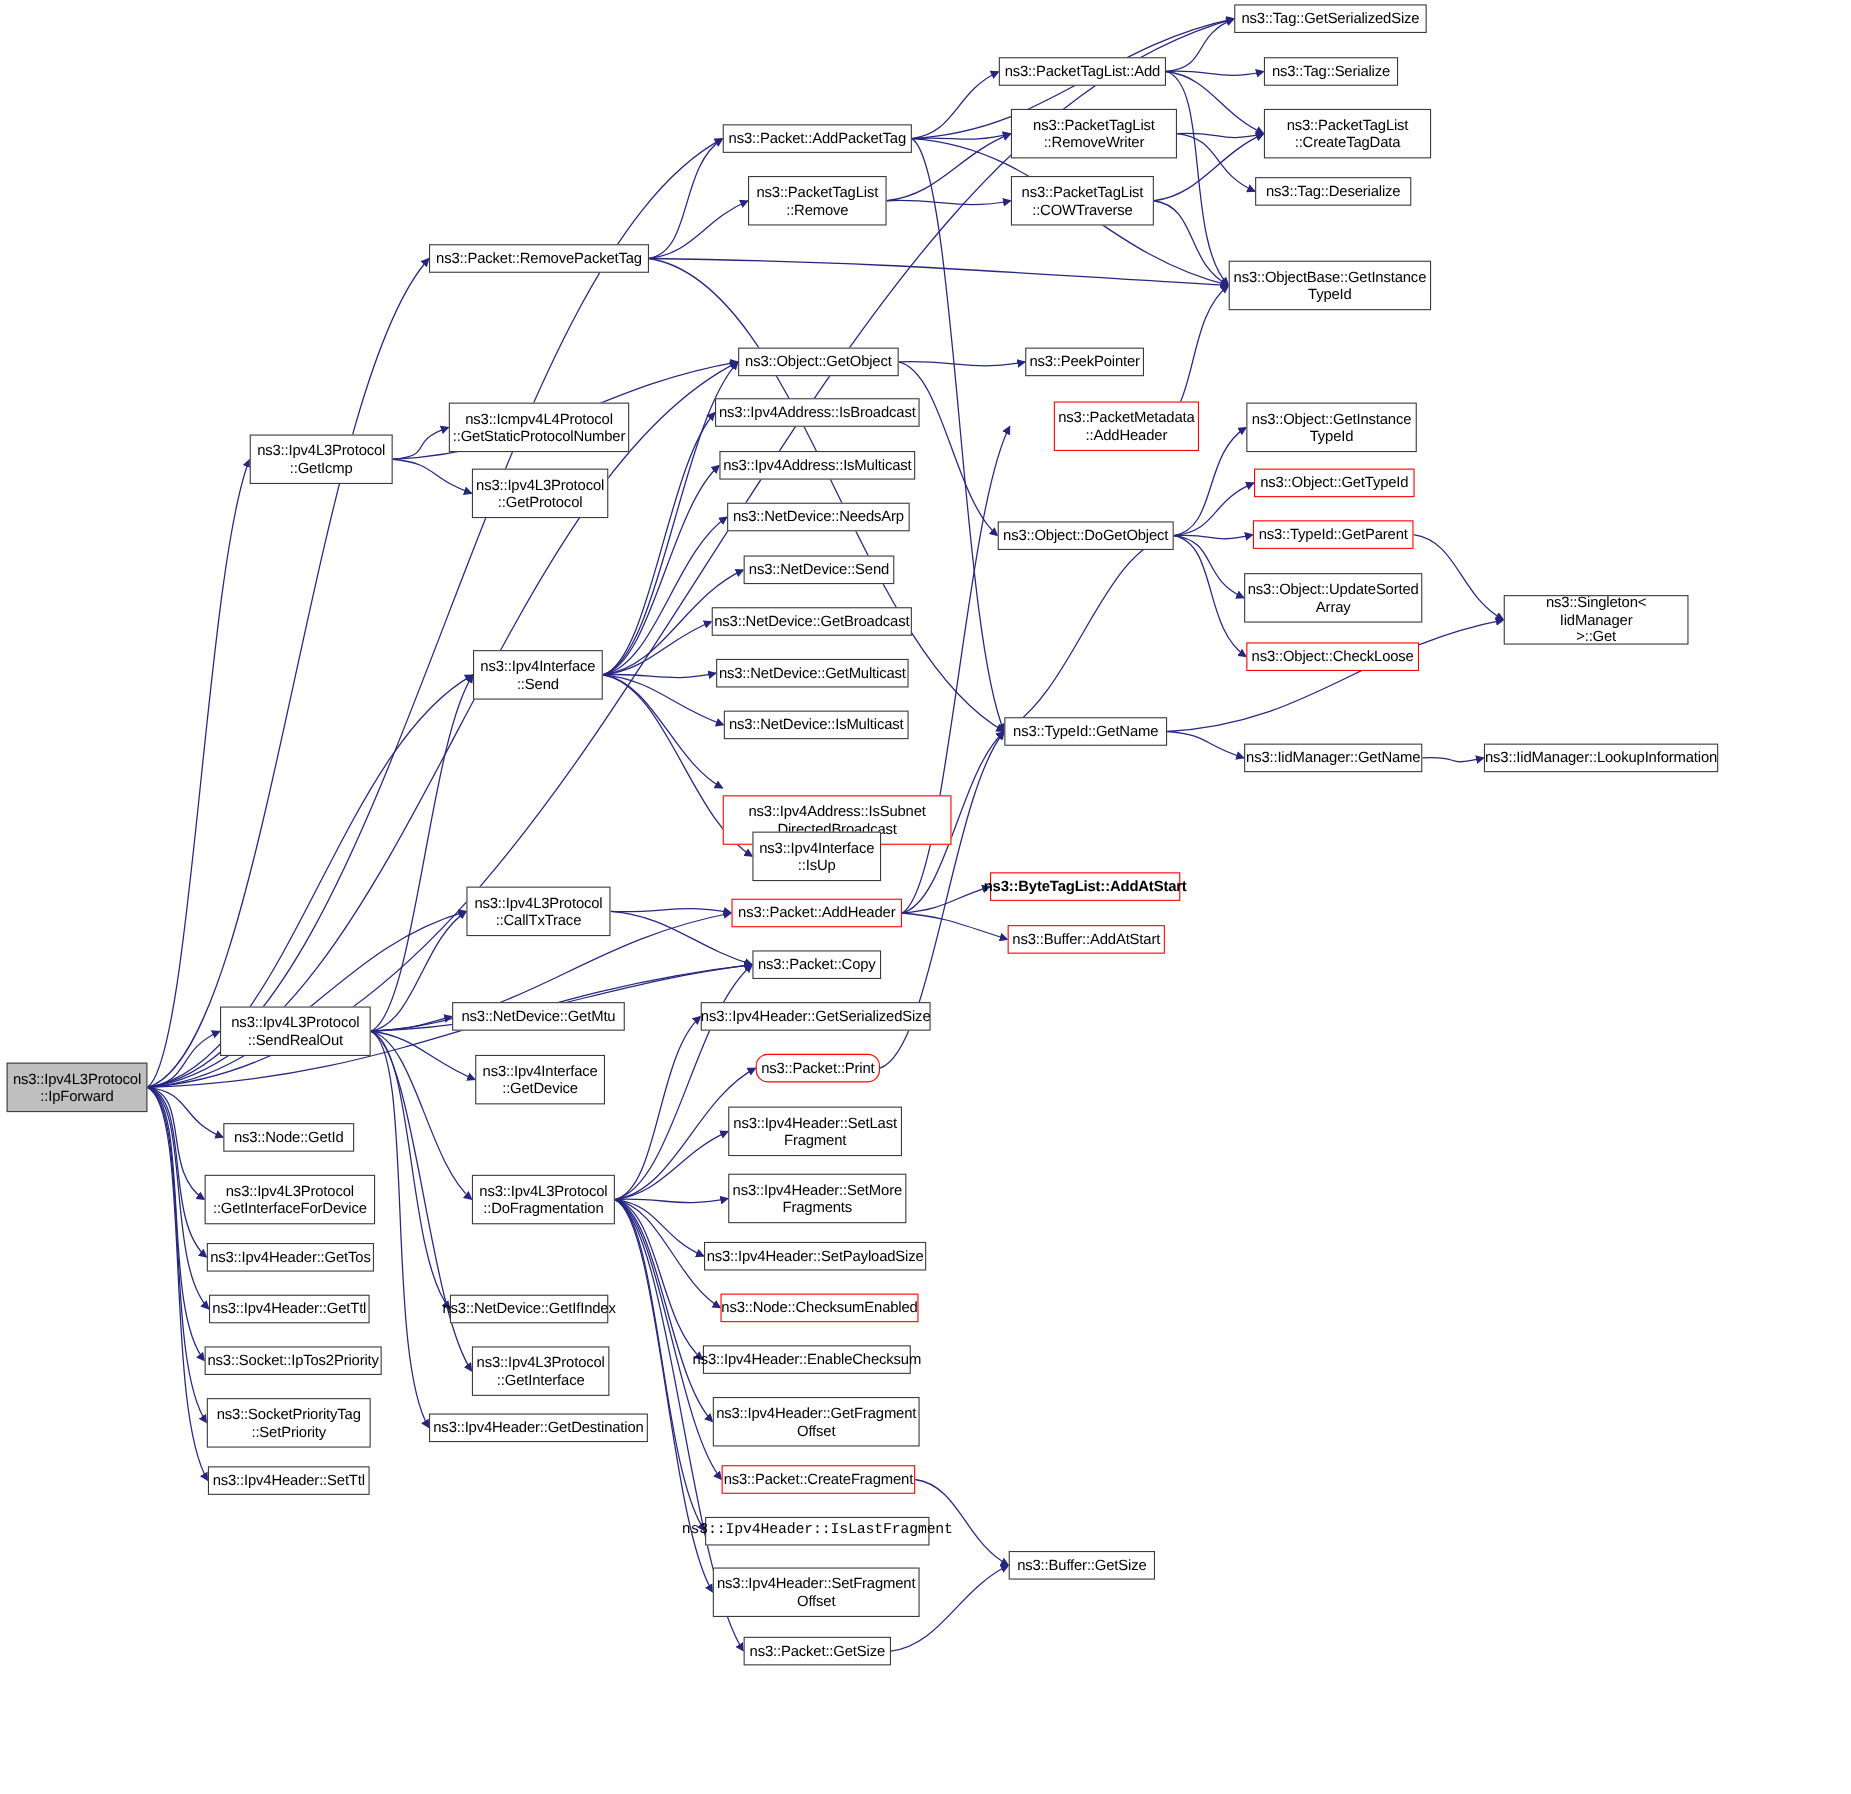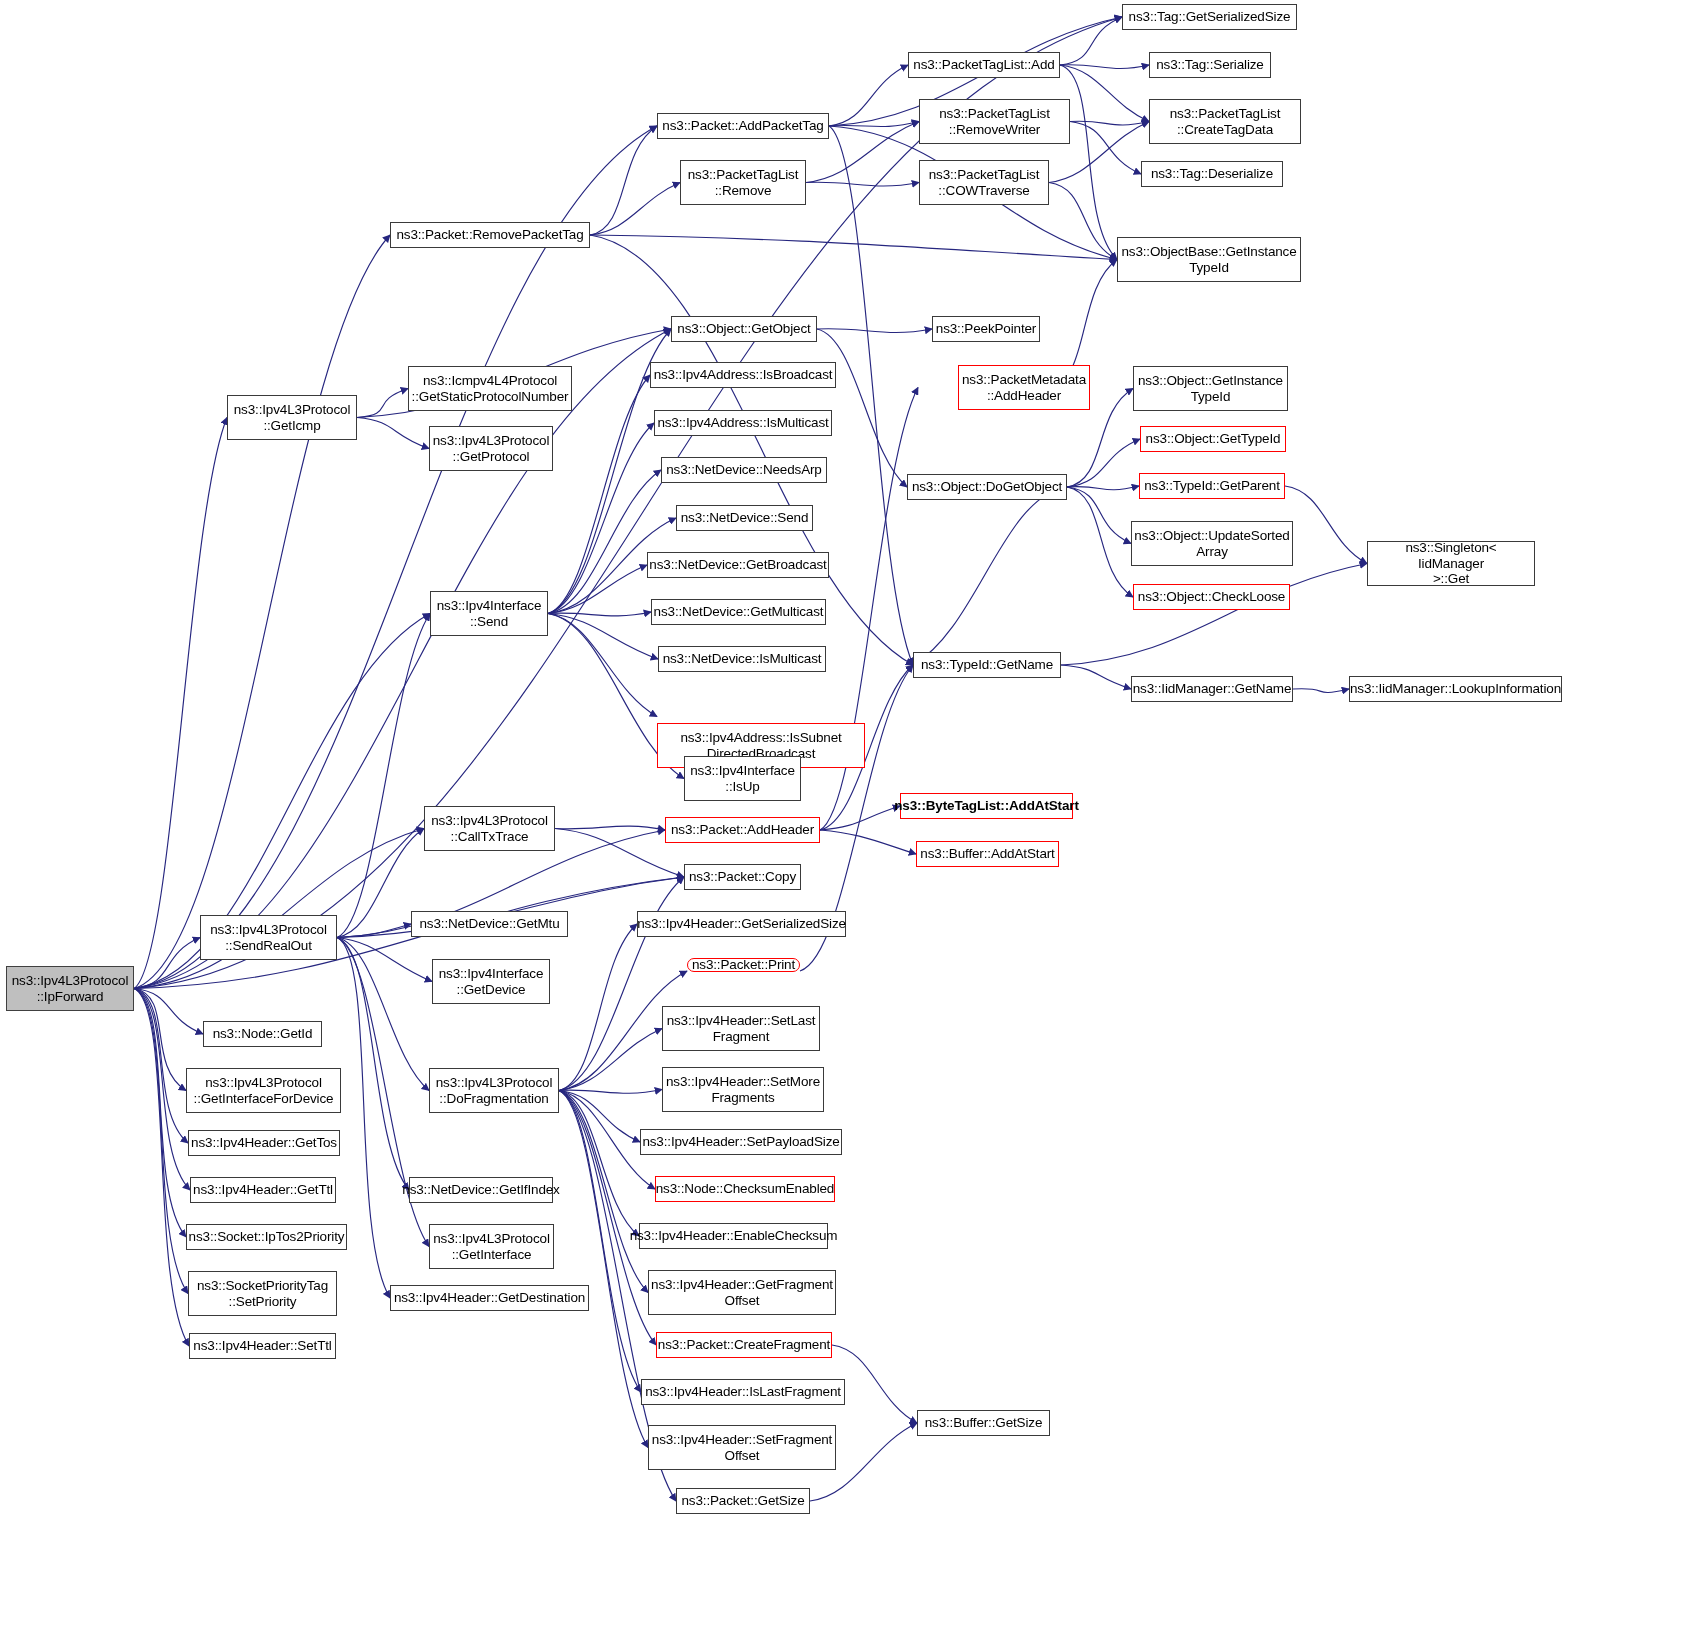--- a/index.html
+++ b/index.html
@@ -198,21 +198,21 @@
       <div class="node red" style="left: 900px; top: 793px; width: 173px; height: 26px; font-weight: bold;">ns3::ByteTagList::AddAtStart</div>
       <div class="node" style="left: 424px; top: 806px; width: 131px; height: 45px;">ns3::Ipv4L3Protocol
 ::CallTxTrace</div>
       <div class="node red" style="left: 665px; top: 817px; width: 155px; height: 26px;">ns3::Packet::AddHeader</div>
       <div class="node red" style="left: 916px; top: 841px; width: 143px; height: 26px;">ns3::Buffer::AddAtStart</div>
       <div class="node" style="left: 684px; top: 864px; width: 117px; height: 26px;">ns3::Packet::Copy</div>
       <div class="node" style="left: 637px; top: 911px; width: 209px; height: 26px;">ns3::Ipv4Header::GetSerializedSize</div>
       <div class="node" style="left: 200px; top: 915px; width: 137px; height: 45px;">ns3::Ipv4L3Protocol
 ::SendRealOut</div>
       <div class="node" style="left: 411px; top: 911px; width: 157px; height: 26px;">ns3::NetDevice::GetMtu</div>
-      <div class="node red" style="left: 687px; top: 958px; width: 113px; height: 14px; border-radius: 11px;">ns3::Packet::Print</div>
+      <div class="node red" style="left: 687px; top: 958px; width: 113px; height: 26px; border-radius: 11px;">ns3::Packet::Print</div>
       <div class="node" style="left: 432px; top: 959px; width: 118px; height: 45px;">ns3::Ipv4Interface
 ::GetDevice</div>
       <div class="node" style="left: 662px; top: 1006px; width: 158px; height: 45px;">ns3::Ipv4Header::SetLast
 Fragment</div>
       <div class="node root" style="left: 6px; top: 966px; width: 128px; height: 45px;">ns3::Ipv4L3Protocol
 ::IpForward</div>
       <div class="node" style="left: 203px; top: 1021px; width: 119px; height: 26px;">ns3::Node::GetId</div>
       <div class="node" style="left: 662px; top: 1067px; width: 162px; height: 45px;">ns3::Ipv4Header::SetMore
 Fragments</div>
       <div class="node" style="left: 186px; top: 1068px; width: 155px; height: 45px;">ns3::Ipv4L3Protocol
@@ -228,19 +228,19 @@
       <div class="node" style="left: 186px; top: 1224px; width: 161px; height: 26px;">ns3::Socket::IpTos2Priority</div>
       <div class="node" style="left: 429px; top: 1224px; width: 125px; height: 45px;">ns3::Ipv4L3Protocol
 ::GetInterface</div>
       <div class="node" style="left: 648px; top: 1270px; width: 188px; height: 45px;">ns3::Ipv4Header::GetFragment
 Offset</div>
       <div class="node" style="left: 188px; top: 1271px; width: 149px; height: 45px;">ns3::SocketPriorityTag
 ::SetPriority</div>
       <div class="node" style="left: 390px; top: 1285px; width: 199px; height: 26px;">ns3::Ipv4Header::GetDestination</div>
       <div class="node red" style="left: 656px; top: 1332px; width: 176px; height: 26px;">ns3::Packet::CreateFragment</div>
       <div class="node" style="left: 189px; top: 1333px; width: 147px; height: 26px;">ns3::Ipv4Header::SetTtl</div>
-      <div class="node" style="left: 641px; top: 1379px; width: 204px; height: 26px;">ns3::Ipv4Header::IsLastFragment</div>
+      <div class="node" style="left: 641px; top: 1379px; width: 204px; height: 26px; font-family: Liberation Mono, monospace;">ns3::Ipv4Header::IsLastFragment</div>
       <div class="node" style="left: 917px; top: 1410px; width: 133px; height: 26px;">ns3::Buffer::GetSize</div>
       <div class="node" style="left: 648px; top: 1425px; width: 188px; height: 45px;">ns3::Ipv4Header::SetFragment
 Offset</div>
       <div class="node" style="left: 676px; top: 1488px; width: 134px; height: 26px;">ns3::Packet::GetSize</div>
     </div>
 </div>
 
 </body></html>

